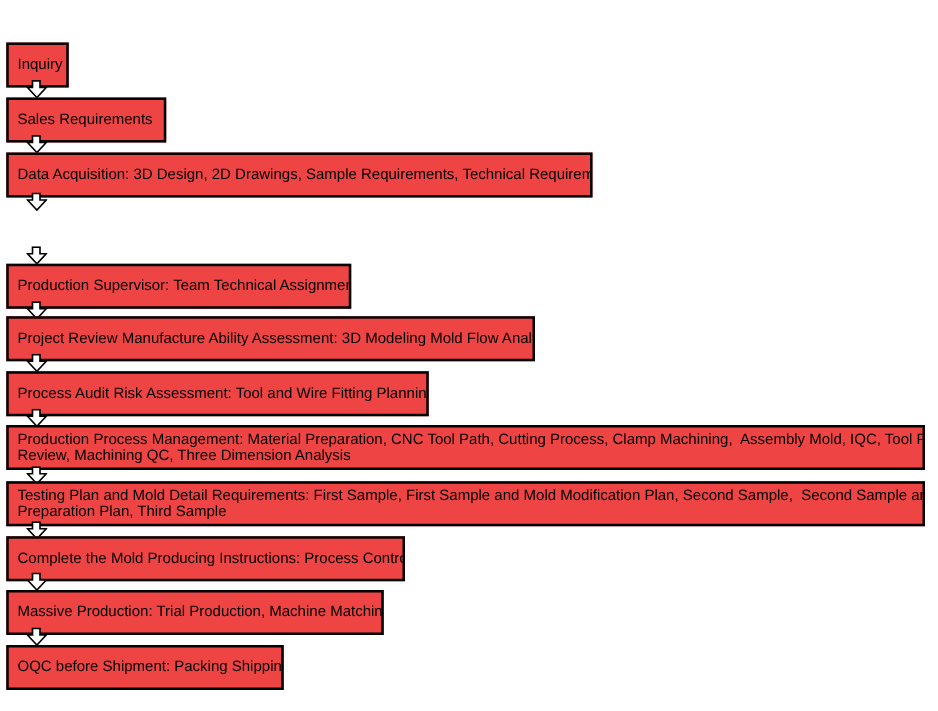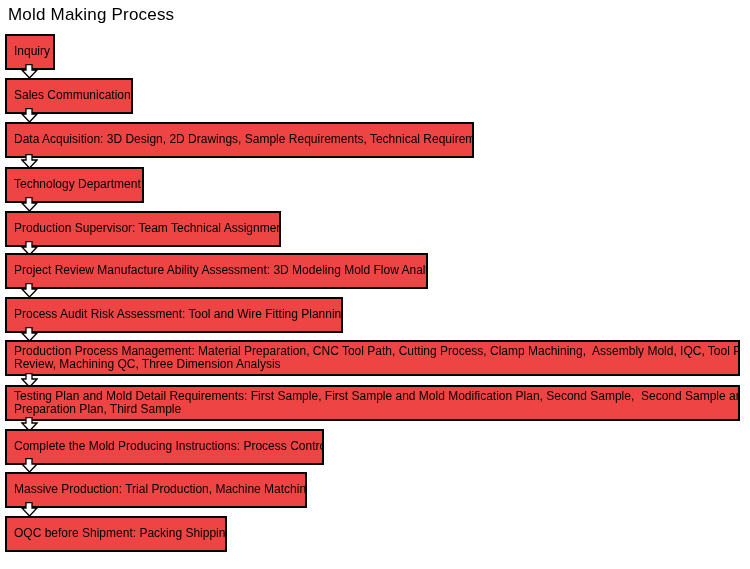--- a/index.html
+++ b/index.html
@@ -41,49 +41,45 @@
     position: absolute;
     left: 21px;
     display: block;
   }
 </style>
 </head>
 <body>
 
 <div id="canvas">
 
-  <div class="title">Mold Making Process</div>
 
   <div class="box" style="top:34px;width:50px;height:31px">
     <div>Inquiry</div>
   </div>
 
   <svg class="arrow" style="top:64px" width="17" height="15" viewBox="0 0 17 15">
     <polygon points="5,0.7 11,0.7 11,6 16,6 8.5,14 1,6 5,6" fill="#ffffff" stroke="#000000" stroke-width="1.3"></polygon>
   </svg>
 
   <div class="box" style="top:78px;width:128px;height:31px">
-    <div>Sales Communication</div>
+    <div>Sales Requirements</div>
   </div>
 
   <svg class="arrow" style="top:108px" width="17" height="15" viewBox="0 0 17 15">
     <polygon points="5,0.7 11,0.7 11,6 16,6 8.5,14 1,6 5,6" fill="#ffffff" stroke="#000000" stroke-width="1.3"></polygon>
   </svg>
 
   <div class="box" style="top:122px;width:469px;height:33px">
     <div>Data Acquisition: 3D Design, 2D Drawings, Sample Requirements, Technical Requirements</div>
   </div>
 
   <svg class="arrow" style="top:154px" width="17" height="15" viewBox="0 0 17 15">
     <polygon points="5,0.7 11,0.7 11,6 16,6 8.5,14 1,6 5,6" fill="#ffffff" stroke="#000000" stroke-width="1.3"></polygon>
   </svg>
 
-  <div class="box" style="top:167px;width:139px;height:31px">
-    <div>Technology Department</div>
-  </div>
 
   <svg class="arrow" style="top:197px" width="17" height="15" viewBox="0 0 17 15">
     <polygon points="5,0.7 11,0.7 11,6 16,6 8.5,14 1,6 5,6" fill="#ffffff" stroke="#000000" stroke-width="1.3"></polygon>
   </svg>
 
   <div class="box" style="top:211px;width:276px;height:31px">
     <div>Production Supervisor: Team Technical Assignment</div>
   </div>
 
   <svg class="arrow" style="top:241px" width="17" height="15" viewBox="0 0 17 15">

